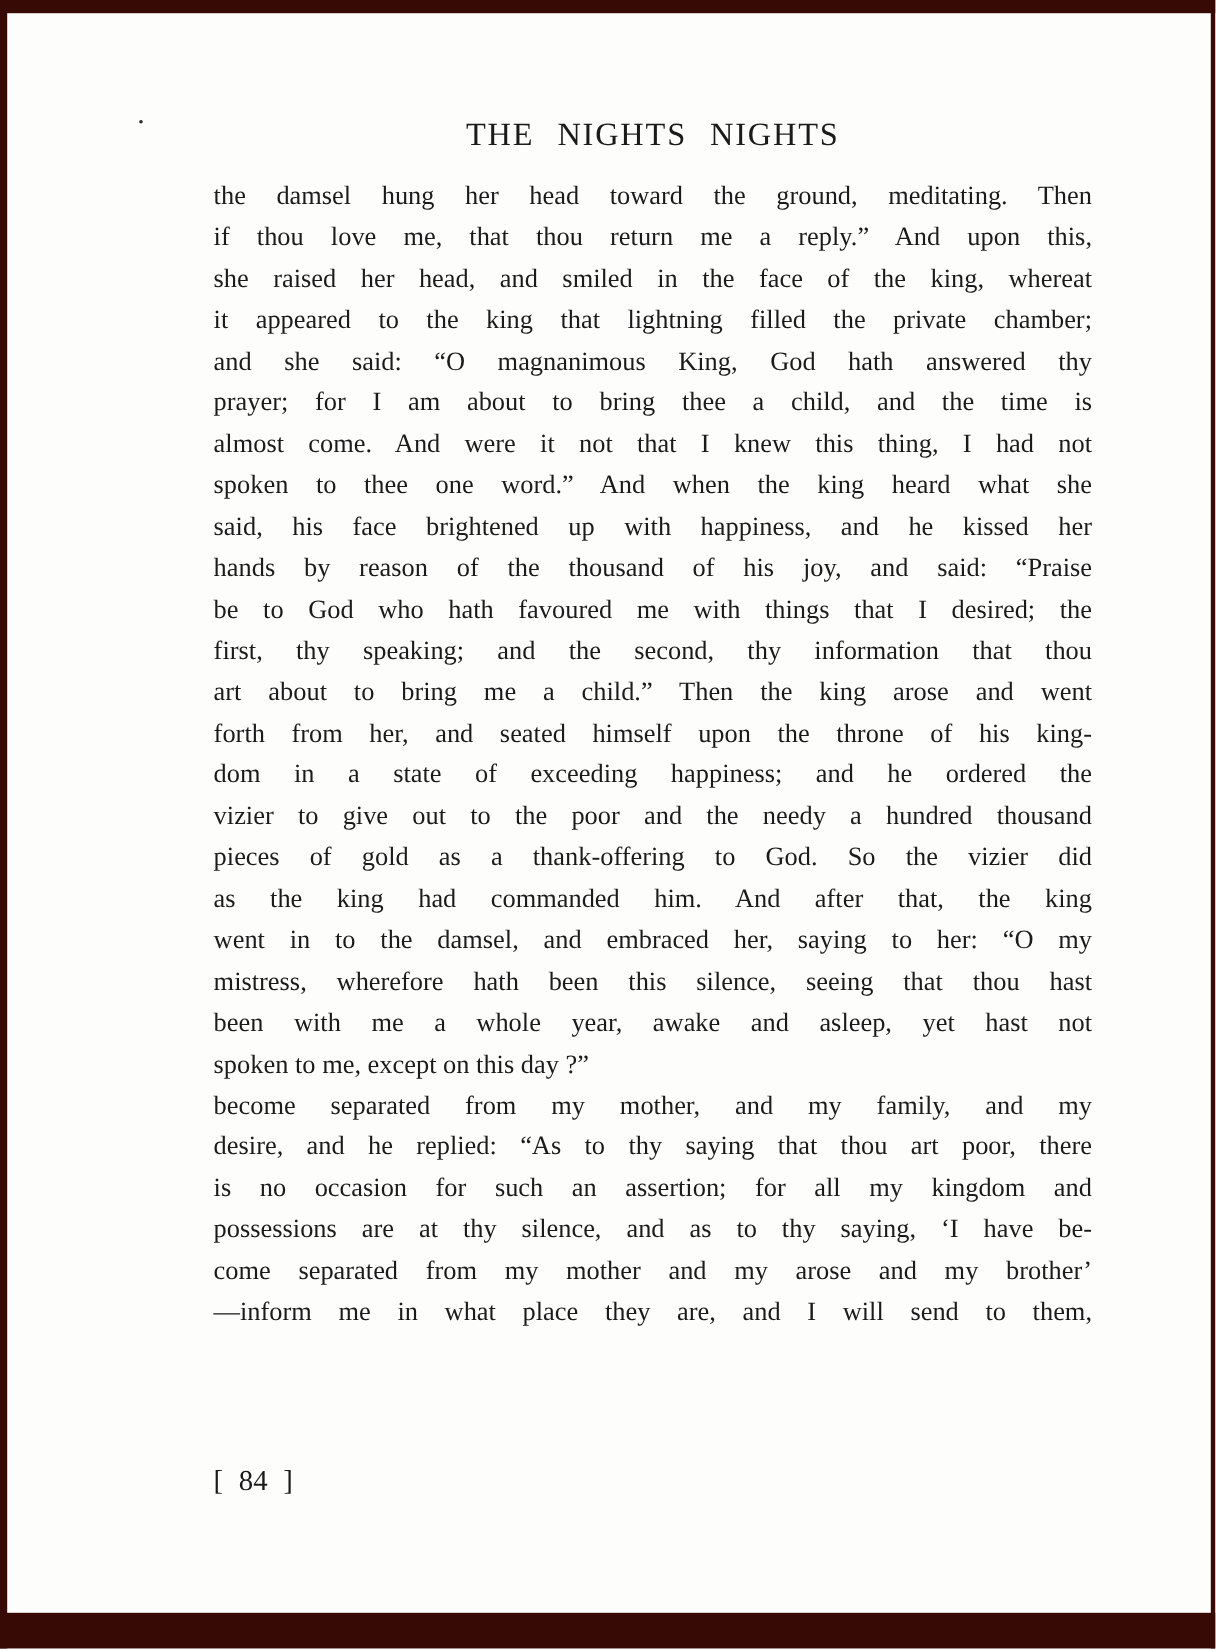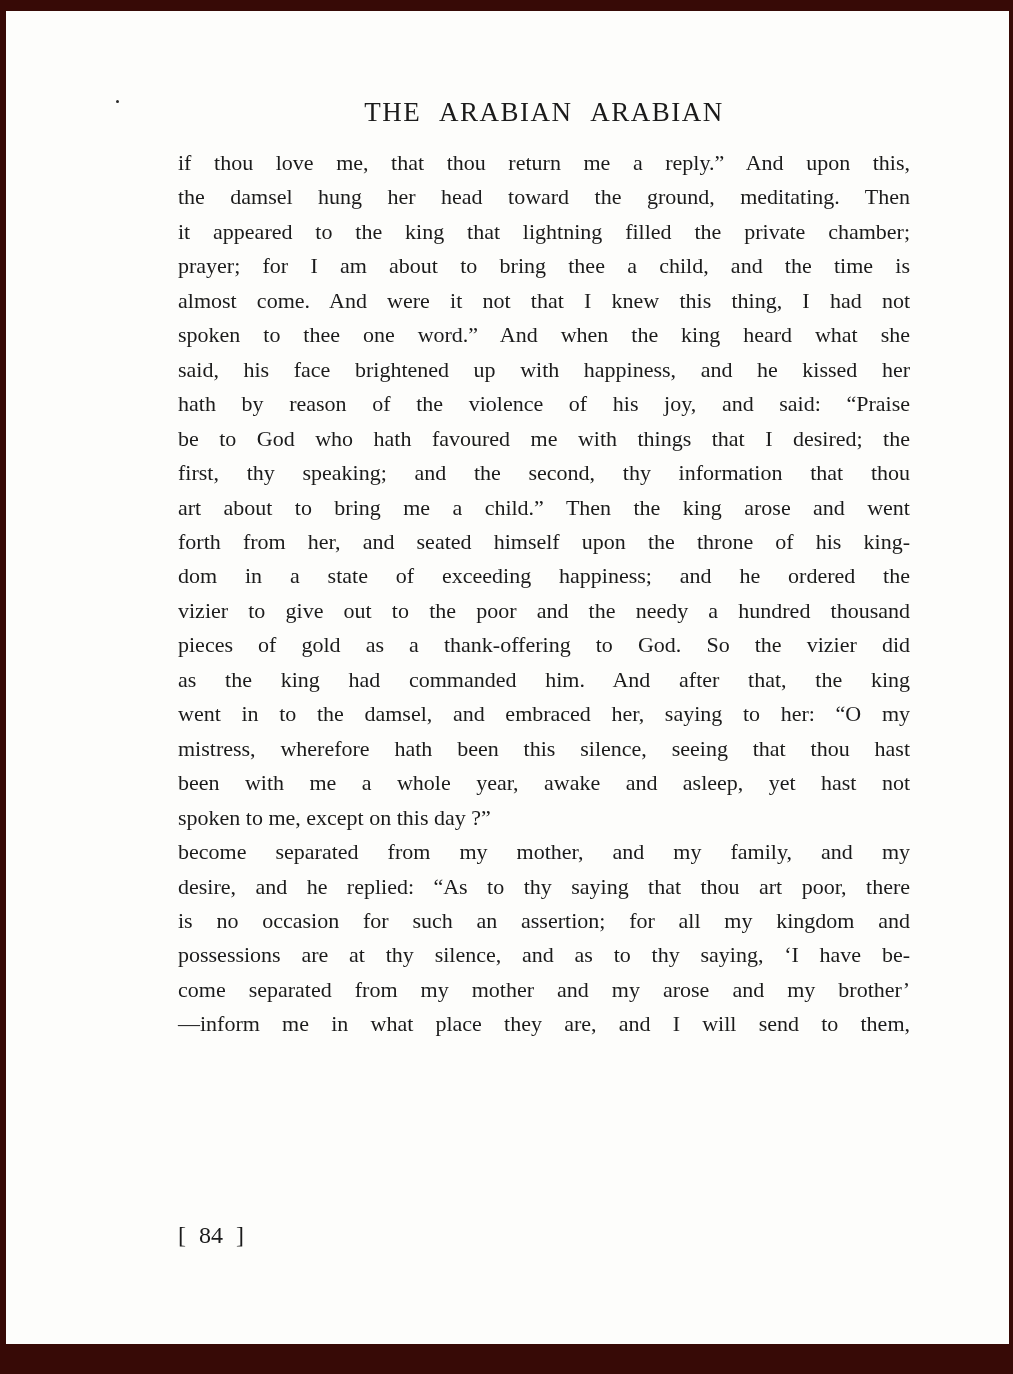--- a/index.html
+++ b/index.html
@@ -50,31 +50,33 @@
     word-spacing: 7px;
   }
 </style>
 </head>
 <body>
 
 <div class="page" style="--paper: #fdfdfb; --ink: #1b1b1b; --scan: #370a06;">
 
   <span class="speck"></span>
 
-  <h1 class="header">THE ARABIAN ARABIAN</h1>
+  <h1 class="header">THE NIGHTS NIGHTS</h1>
 
   <div class="text-column">
+      <div class="line just">the damsel hung her head toward the ground, meditating.  Then</div>
       <div class="line just">if thou love me, that thou return me a reply.”  And upon this,</div>
-      <div class="line just">the damsel hung her head toward the ground, meditating.  Then</div>
+      <div class="line just">she raised her head, and smiled in the face of the king, whereat</div>
       <div class="line just">it appeared to the king that lightning filled the private chamber;</div>
+      <div class="line just">and she said: “O magnanimous King, God hath answered thy</div>
       <div class="line just">prayer;  for I am about to bring thee a child, and the time is</div>
       <div class="line just">almost come.  And were it not that I knew this thing, I had not</div>
       <div class="line just">spoken to thee one word.”  And when the king heard what she</div>
       <div class="line just">said, his face brightened up with happiness, and he kissed her</div>
-      <div class="line just">hath by reason of the violence of his joy, and said: “Praise</div>
+      <div class="line just">hands by reason of the thousand of his joy, and said: “Praise</div>
       <div class="line just">be to God who hath favoured me with things that I desired;  the</div>
       <div class="line just">first, thy speaking;  and the second, thy information that thou</div>
       <div class="line just">art about to bring me a child.”  Then the king arose and went</div>
       <div class="line just">forth from her, and seated himself upon the throne of his king-</div>
       <div class="line just">dom in a state of exceeding happiness;  and he ordered the</div>
       <div class="line just">vizier to give out to the poor and the needy a hundred thousand</div>
       <div class="line just">pieces of gold as a thank-offering to God.  So the vizier did</div>
       <div class="line just">as the king had commanded him.  And after that, the king</div>
       <div class="line just">went in to the damsel, and embraced her, saying to her: “O my</div>
       <div class="line just">mistress, wherefore hath been this silence, seeing that thou hast</div>

